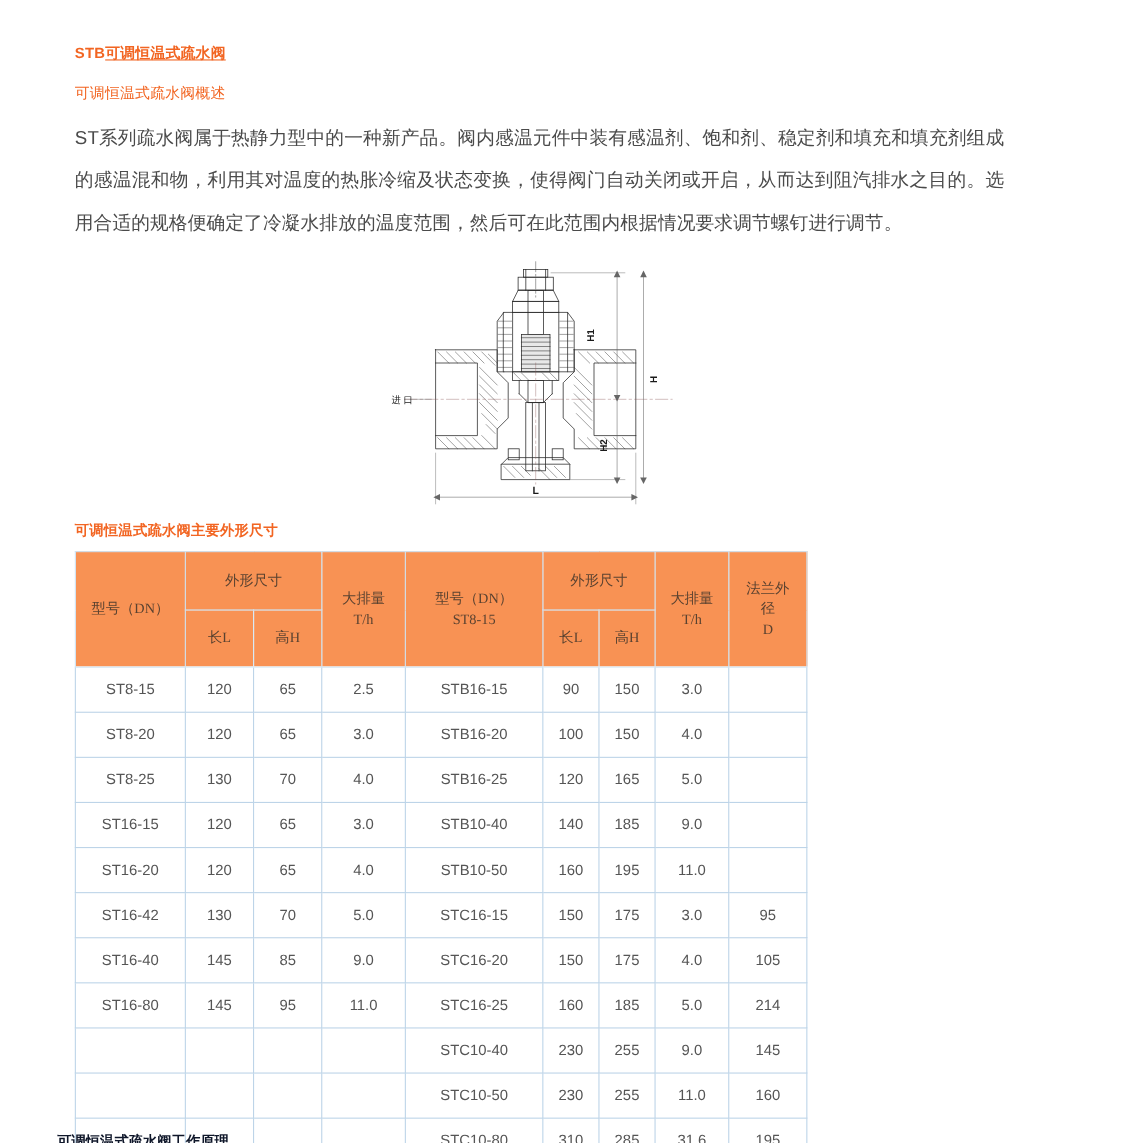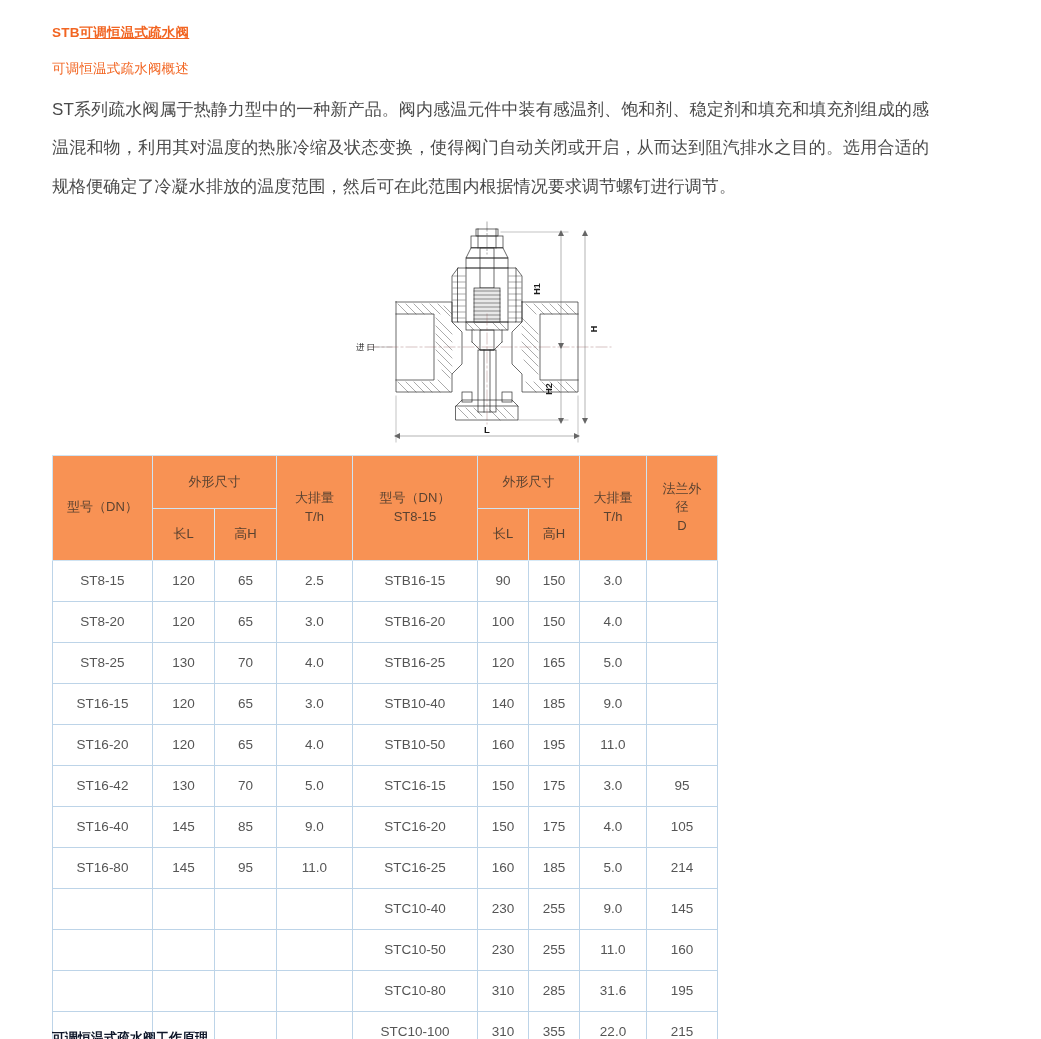--- a/index.html
+++ b/index.html
@@ -8,21 +8,21 @@
     width: 1041px; height: 1039px;
     background: #ffffff;
     font-family: "Liberation Sans", "DejaVu Sans", sans-serif;
     overflow: hidden;
   }
   #page {
     position: relative;
     width: 949px;
     height: 1039px;
     background: #ffffff;
-    padding: 0;
+    padding: 16px;
   }
   .content {
     padding-left: 52px;
     padding-right: 20px;
     padding-top: 24px;
   }
 
   
   .h-main {
     font-size: 13.5px;
@@ -87,20 +87,21 @@
     vertical-align: middle;
     padding: 0;
   }
   table.spec thead th {
     background: #F89254;
     color: #5a4230;
     font-weight: normal;
     font-size: 13px;
     line-height: 1.45;
     border-color: #d7eaf7;
+    font-family: Liberation Serif, serif;
   }
   table.spec thead th.outer { border-color: #cfe3f2; }
   table.spec tbody td {
     height: 41px;
     background: #ffffff;
     font-size: 13.5px;
     color: #555555;
     border: 1px solid #bdd4e8;
   }
   th.tall { height: 105px; }
@@ -236,20 +237,21 @@
         </g>
 
         <text x="184" y="75" transform="rotate(-90 184 75)" text-anchor="middle" font-family="Liberation Sans, sans-serif" font-size="9" font-weight="bold" fill="#1a1a1a">H1</text>
         <text x="241" y="115" transform="rotate(-90 241 115)" text-anchor="middle" font-family="Liberation Sans, sans-serif" font-size="9" font-weight="bold" fill="#1a1a1a">H</text>
         <text x="196" y="175" transform="rotate(-90 196 175)" text-anchor="middle" font-family="Liberation Sans, sans-serif" font-size="9" font-weight="bold" fill="#1a1a1a">H2</text>
         <text x="131" y="219" text-anchor="middle" font-family="Liberation Sans, sans-serif" font-size="9.5" font-weight="bold" fill="#1a1a1a">L</text>
         <text x="0" y="136" text-anchor="start" font-family="Liberation Sans, sans-serif" font-size="8.5" fill="#1a1a1a">进 口</text>
       </svg>
     </div>
 
+    <h3 class="table-title">可调恒温式疏水阀主要外形尺寸</h3>
 
     <table class="spec">
       <colgroup>
         <col class="col-model">
           <col class="col-len">
           <col class="col-hgt">
           <col class="col-flow">
         <col class="col-model2">
           <col class="col-len2">
           <col class="col-hgt2">

